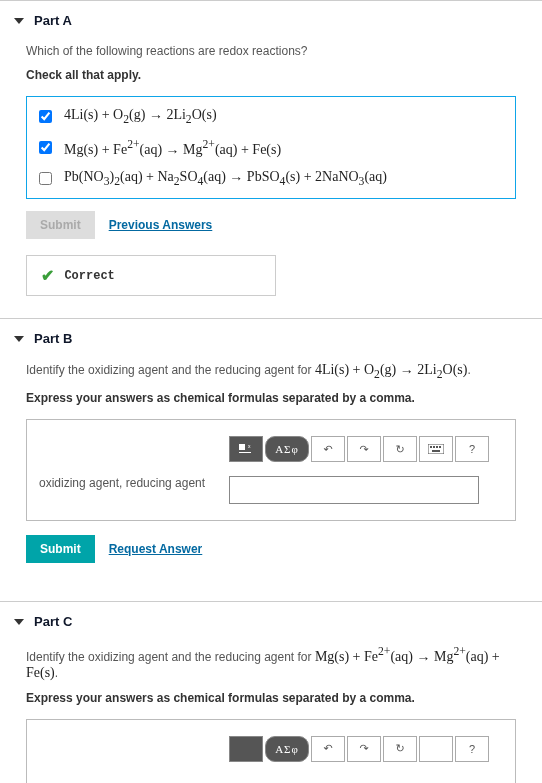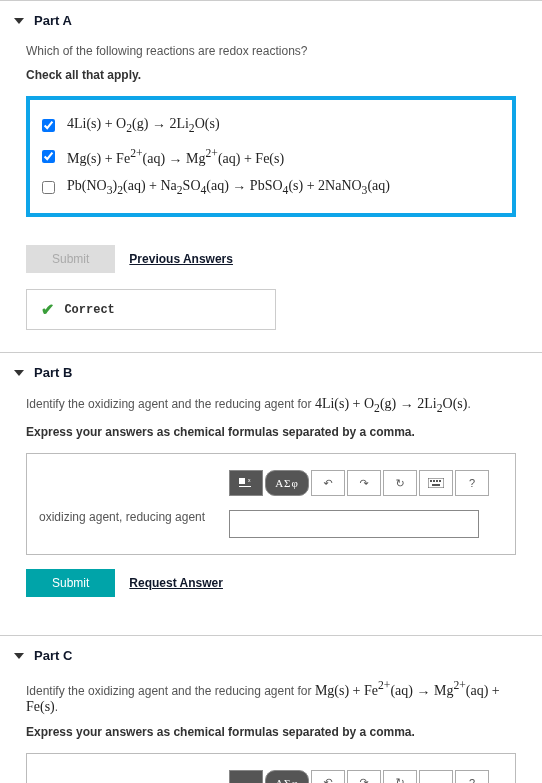--- a/index.html
+++ b/index.html
@@ -3,28 +3,28 @@
 <meta charset="utf-8">
 <style>
 * { box-sizing: border-box; margin: 0; padding: 0; }
 body { font-family: Arial, Helvetica, sans-serif; font-size: 12px; color: #333; background: #fff; width: 542px; }
 .part { border-top: 1px solid #ccc; }
 .part-header { padding: 12px 14px; font-weight: bold; font-size: 13px; color: #0f172a; display: flex; align-items: center; cursor: pointer; }
 .caret { width: 0; height: 0; border-left: 5px solid transparent; border-right: 5px solid transparent; border-top: 6px solid #333; margin-right: 10px; }
 .part-body { padding: 4px 26px 22px 26px; }
 .question { color: #555; margin-bottom: 10px; font-size: 12px; }
 .instruction { color: #333; font-weight: bold; margin-bottom: 14px; font-size: 12px; }
-.options-box { border: 4px solid #0ea5e9; padding: 10px 12px; margin-bottom: 28px; }
+.options-box { border: 1px solid #0ea5e9; padding: 4px 12px; margin-bottom: 12px; }
 .option-row { display: flex; align-items: center; padding: 6px 0; }
 .option-row input { margin-right: 12px; }
 .equation { font-family: "Times New Roman", serif; font-size: 14px; color: #222; }
 .btn-row { display: flex; align-items: center; gap: 14px; margin-bottom: 16px; }
-.submit-btn { background: #00a4a9; color: #fff; border: none; padding: 7px 26px; font-size: 12px; font-weight: normal; cursor: pointer; }
+.submit-btn { background: #00a4a9; color: #fff; border: none; padding: 7px 14px; font-size: 12px; font-weight: bold; cursor: pointer; }
 .submit-btn:disabled { background: #ddd; color: #aaa; cursor: default; }
-.link { color: #0f172a; font-size: 12px; font-weight: bold; text-decoration: underline; cursor: pointer; text-align: right; }
+.link { color: #0369a1; font-size: 12px; font-weight: bold; text-decoration: underline; cursor: pointer; text-align: right; }
 .correct-box { border: 1px solid #ccc; padding: 10px 14px; display: inline-flex; align-items: center; gap: 10px; min-width: 250px; }
 .check-icon { color: #3a9e3a; font-size: 16px; font-weight: bold; }
 .correct-text { font-weight: bold; color: #333; font-family: Liberation Mono, monospace; }
 .answer-area { border: 1px solid #bbb; padding: 16px 12px 16px 12px; margin-bottom: 14px; }
 .toolbar { display: flex; align-items: center; gap: 2px; margin-bottom: 14px; margin-left: 190px; }
 .tb-btn { border: 1px solid #888; background: #555; color: #fff; width: 34px; height: 26px; display: inline-flex; align-items: center; justify-content: center; font-size: 11px; cursor: pointer; }
 .tb-btn.light { background: #fff; color: #555; border: 1px solid #aaa; }
 .tb-btn.wide { width: 44px; font-family: "Times New Roman", serif; letter-spacing: 1px; border-radius: 10px; }
 .answer-row { display: flex; gap: 10px; }
 .answer-label { color: #555; font-size: 12px; width: 180px; }

